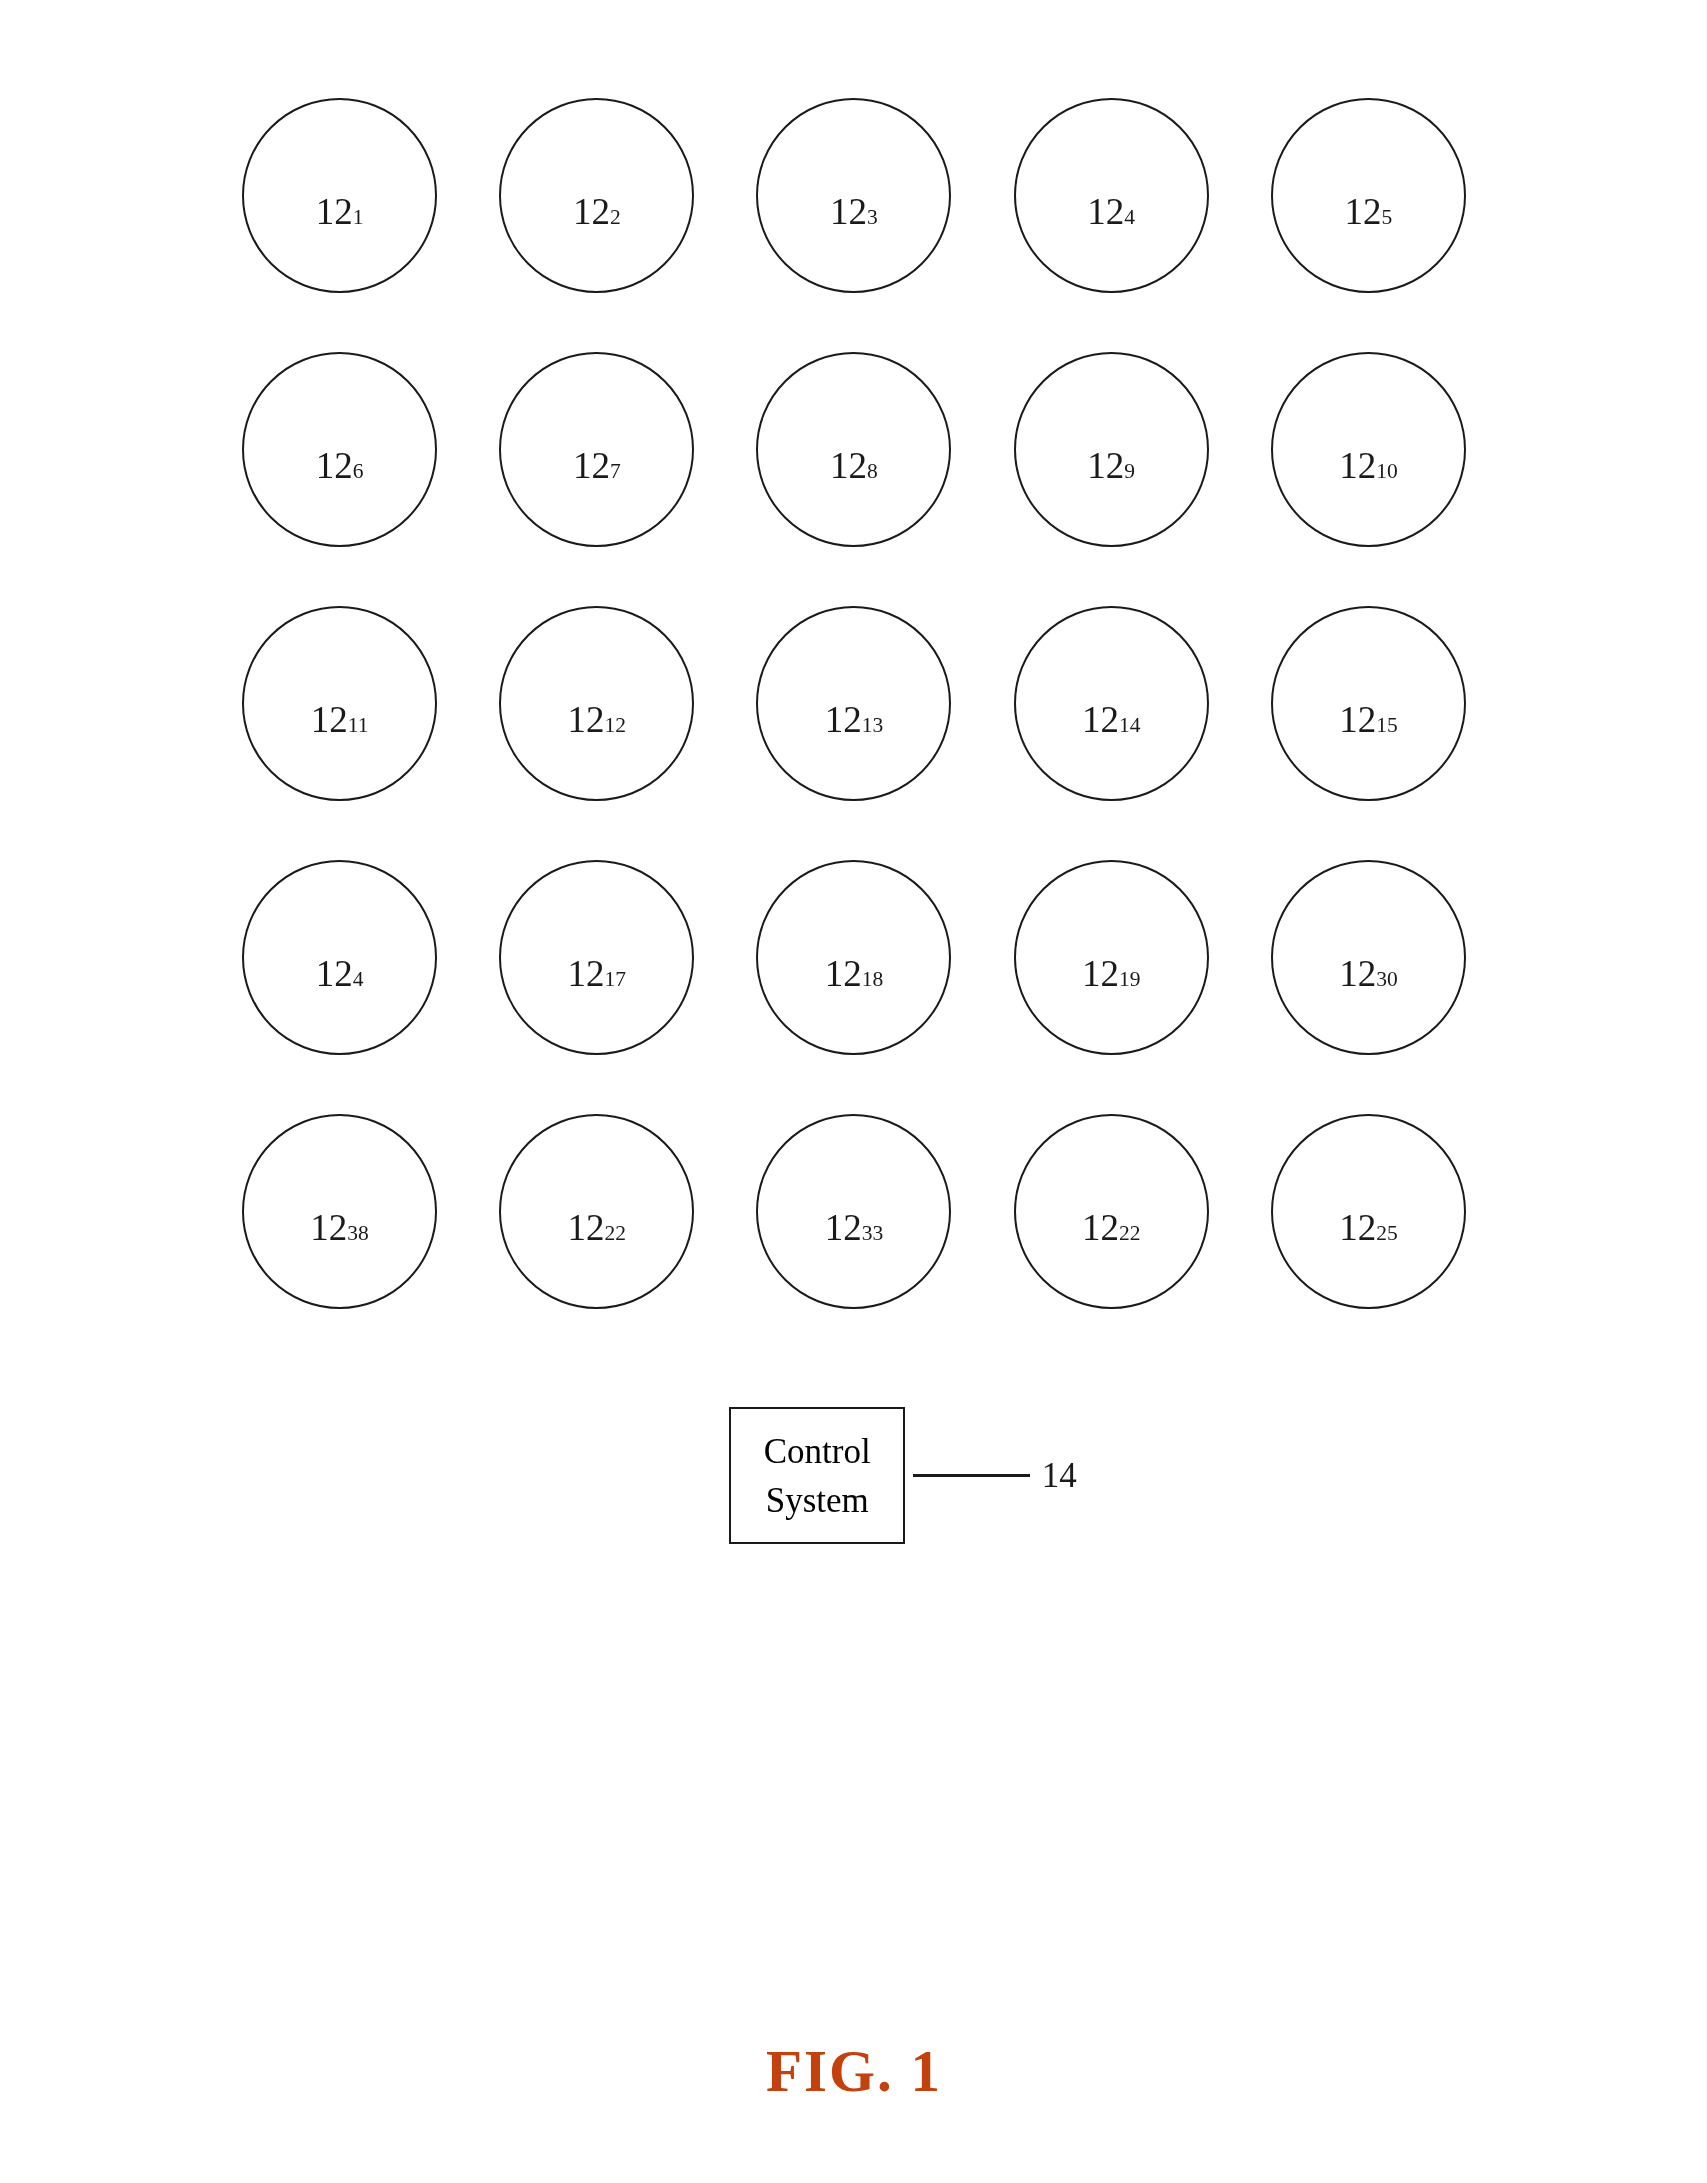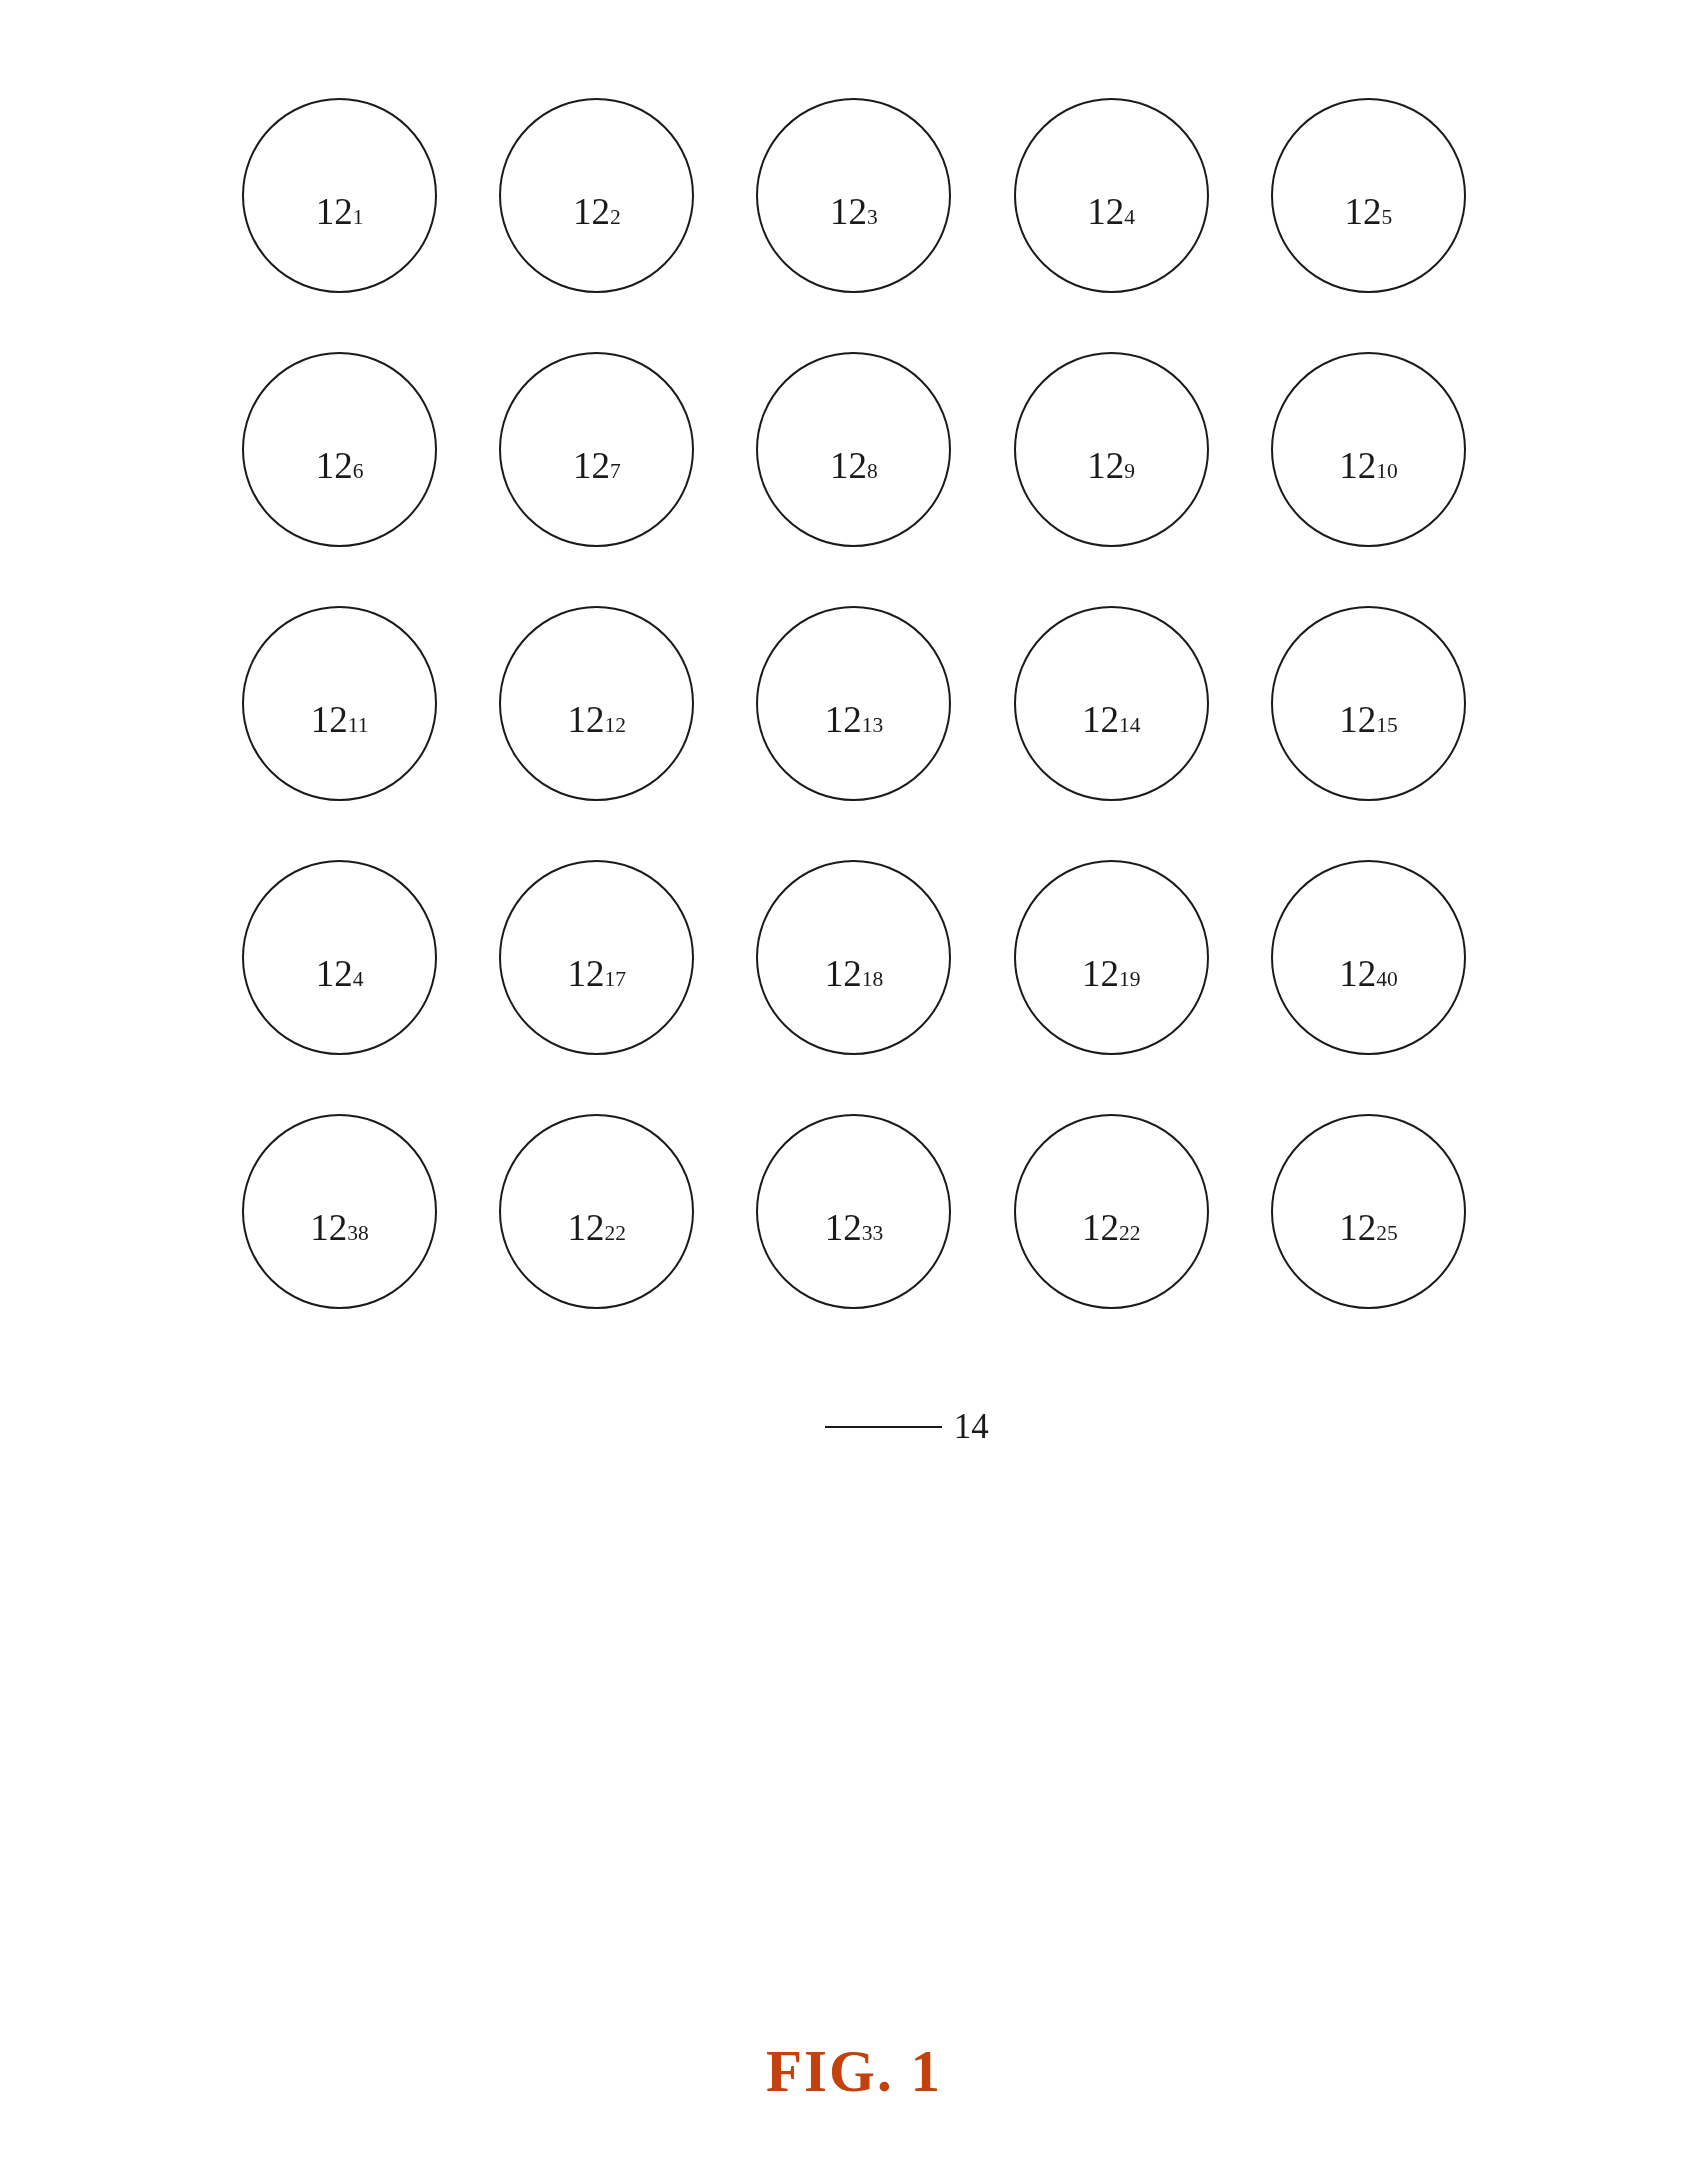--- a/index.html
+++ b/index.html
@@ -229,21 +229,21 @@
       </div>
       <div class="node">
         <span class="node-label">
           <span class="node-base">12</span>
           <sub class="node-sub">19</sub>
         </span>
       </div>
       <div class="node">
         <span class="node-label">
           <span class="node-base">12</span>
-          <sub class="node-sub">40</sub>
+          <sub class="node-sub">30</sub>
         </span>
       </div>
       <div class="node">
         <span class="node-label">
           <span class="node-base">12</span>
           <sub class="node-sub">38</sub>
         </span>
       </div>
       <div class="node">
         <span class="node-label">
@@ -265,20 +265,23 @@
       </div>
       <div class="node">
         <span class="node-label">
           <span class="node-base">12</span>
           <sub class="node-sub">25</sub>
         </span>
       </div>
     </div>
 
   <div class="control-system-section">
+    <div class="control-box">
+      <span>Control<br>System</span>
+    </div>
     <div class="control-line-container">
       <div class="control-line"></div>
       <span class="control-label">14</span>
     </div>
   </div>
 </div>
 
 <div class="fig-label">FIG. 1</div>
 
 

